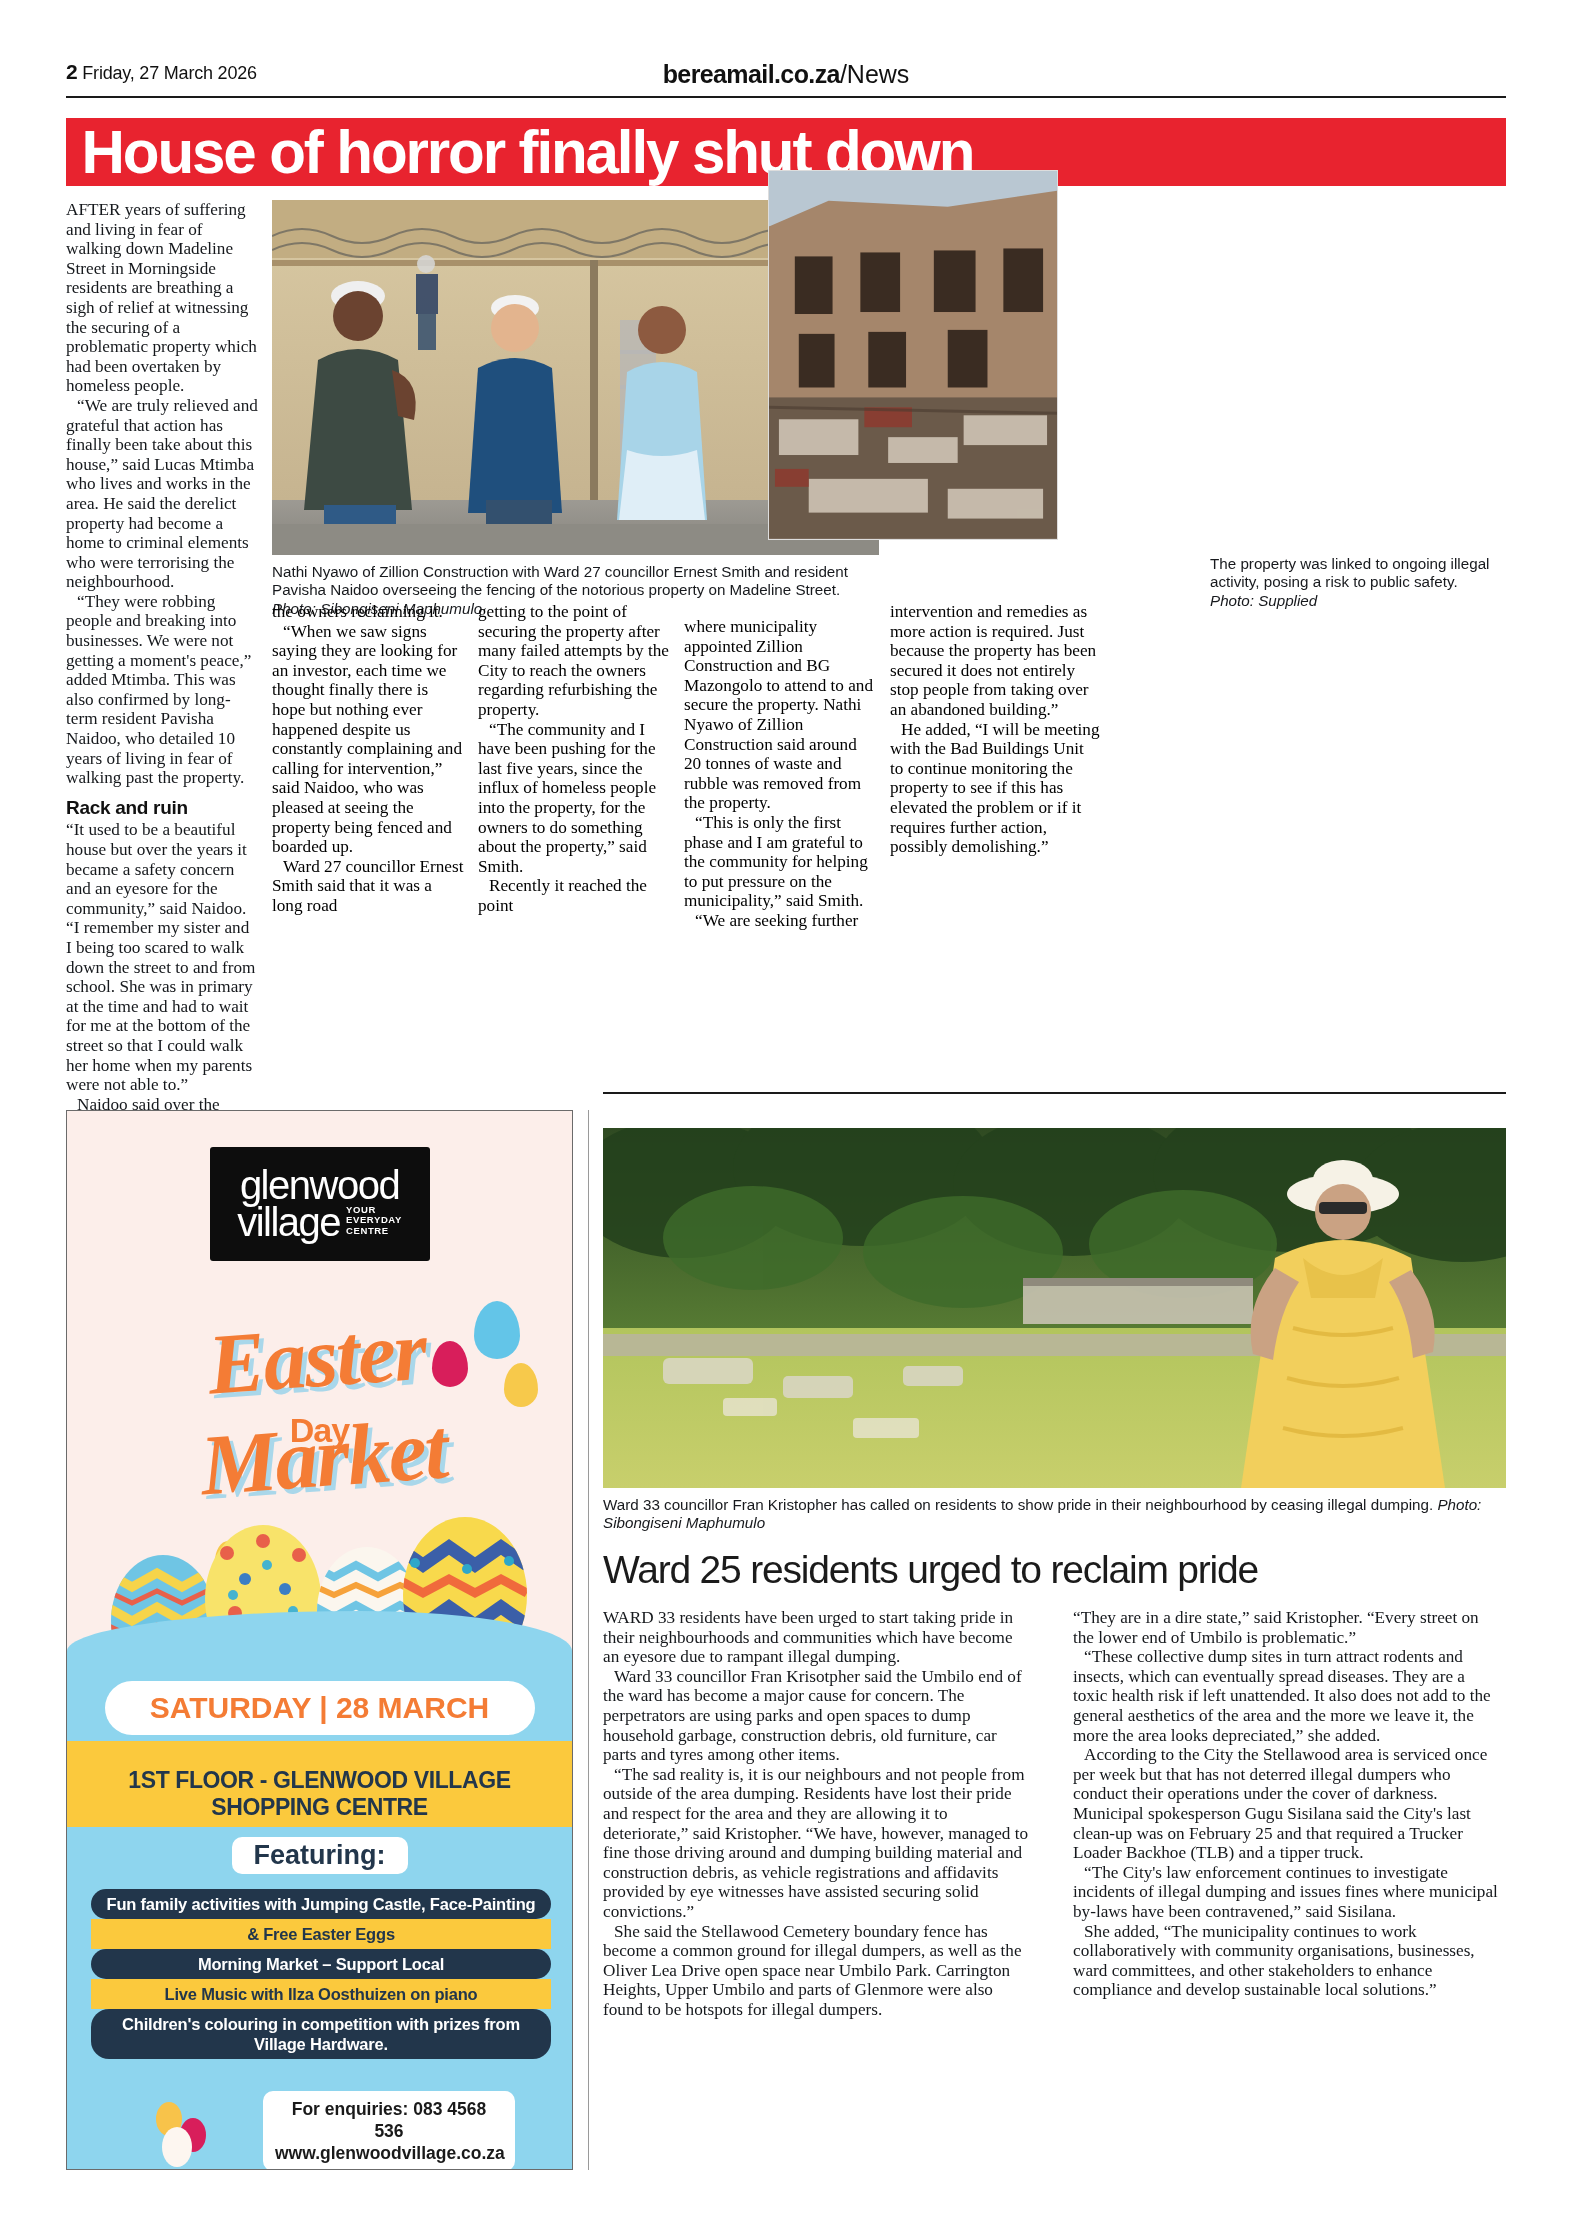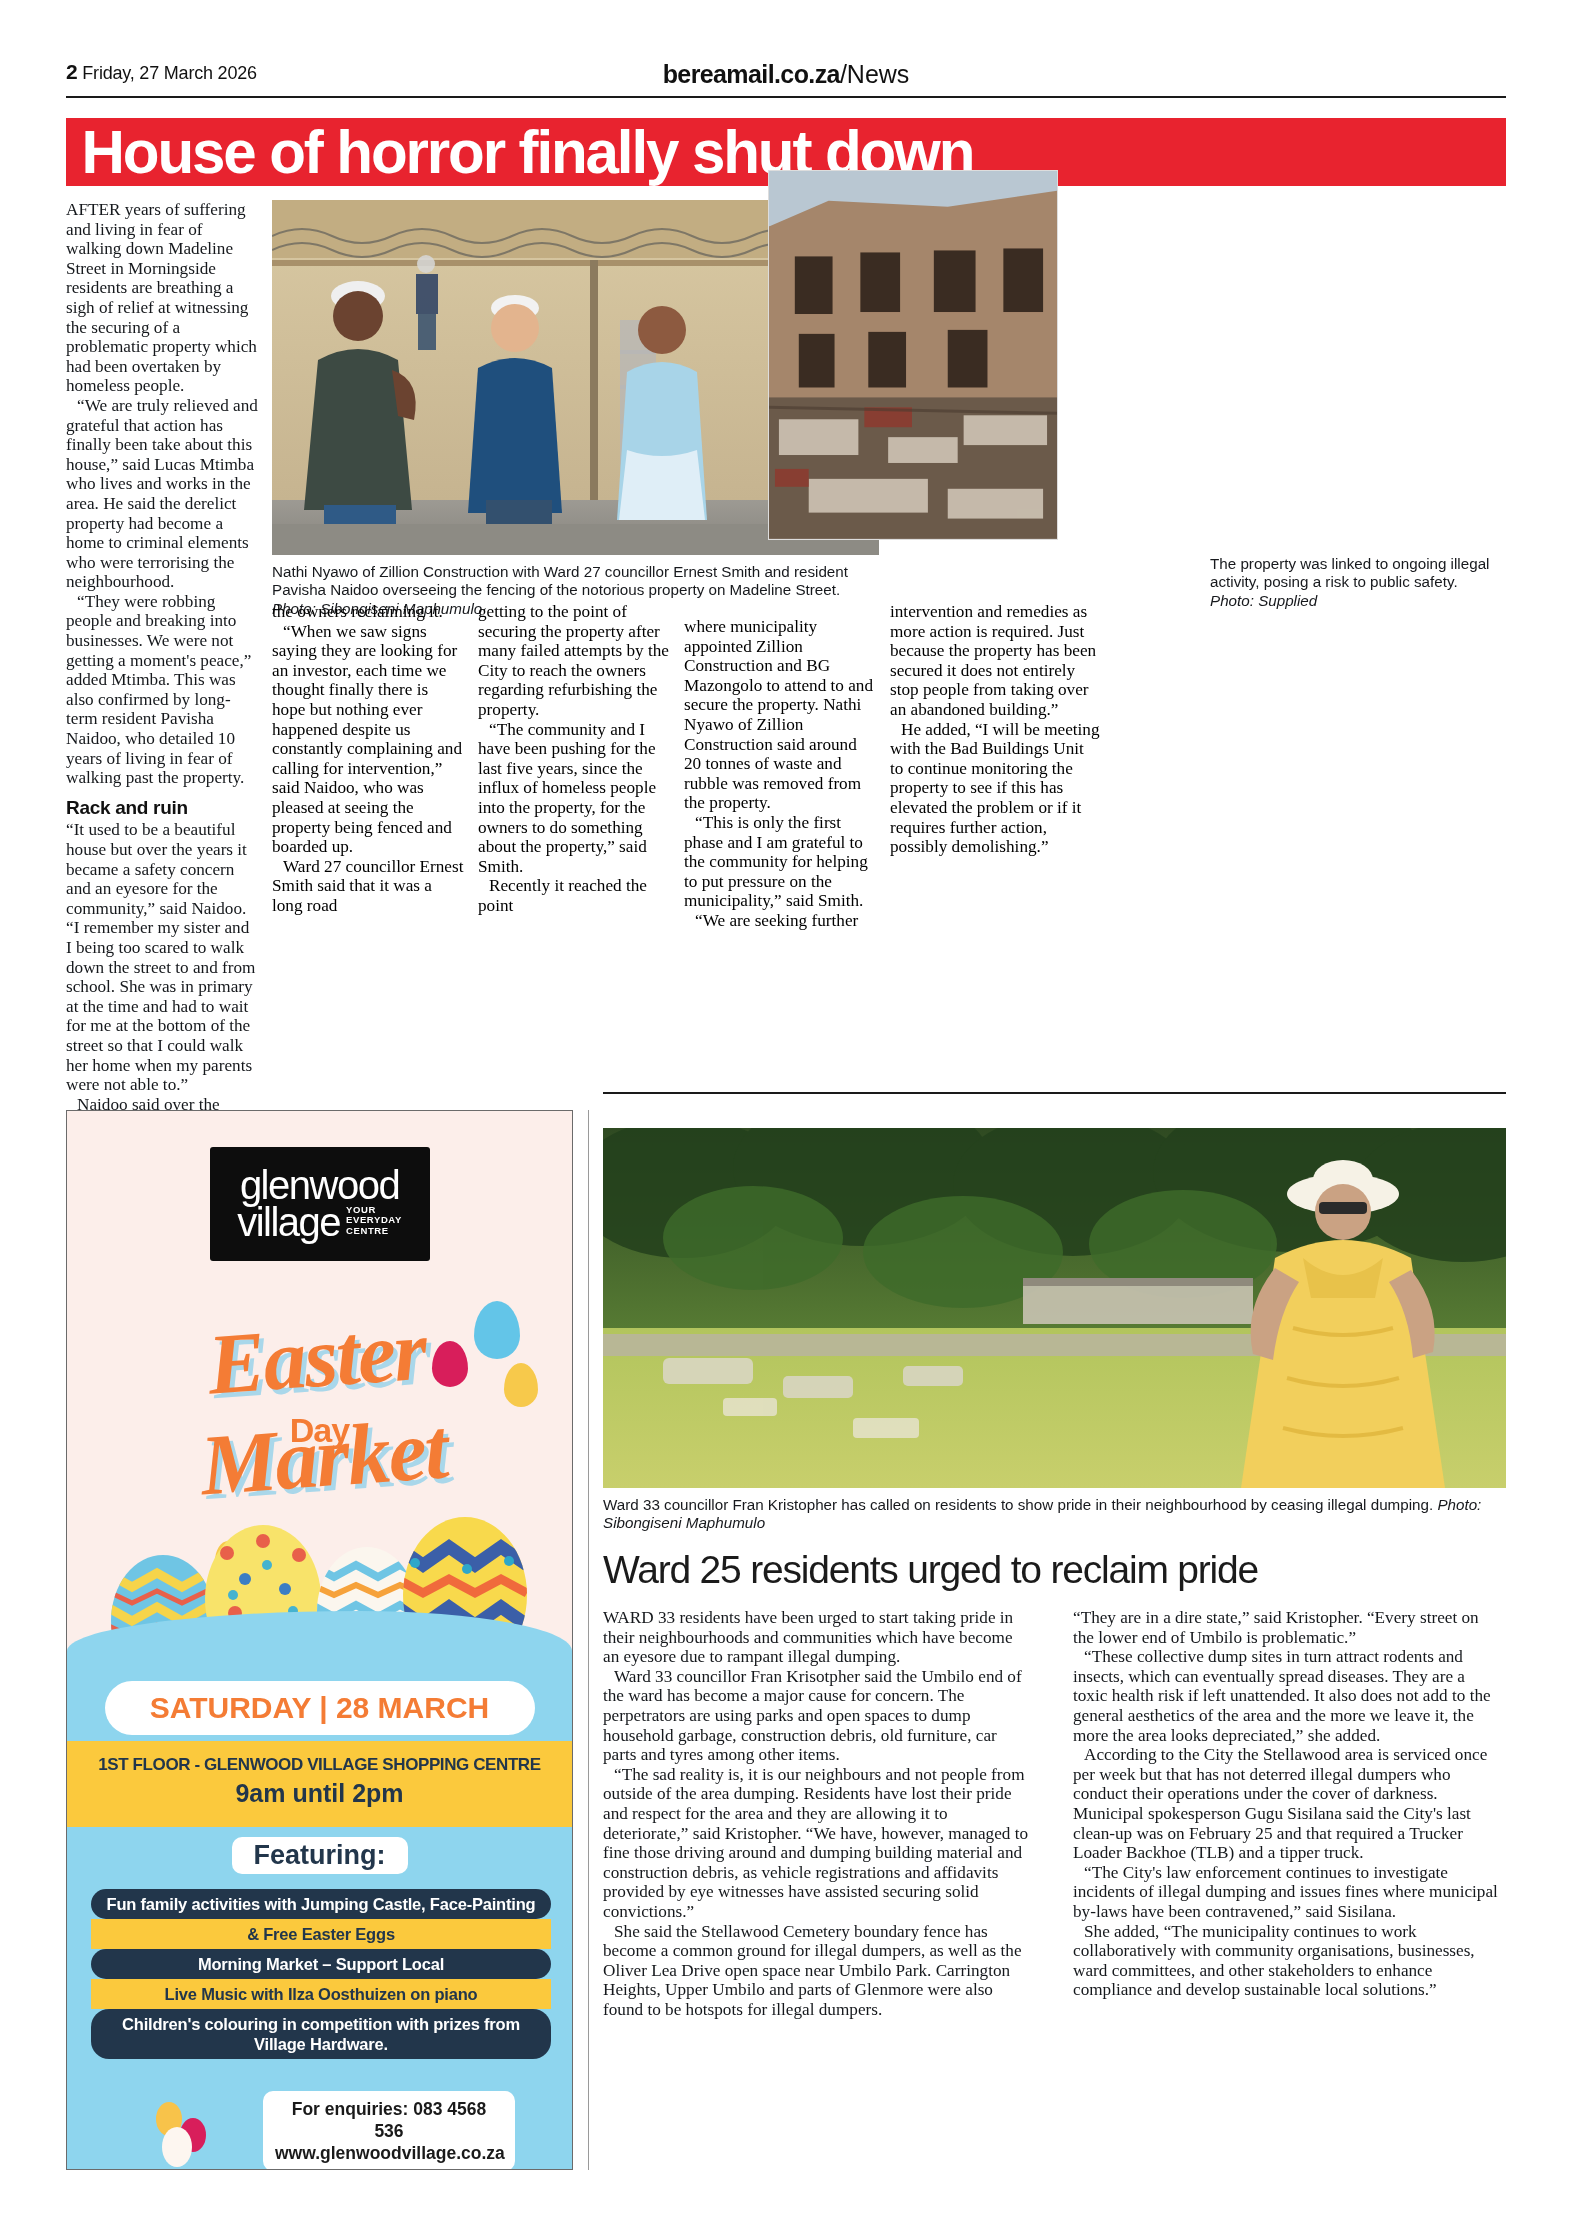--- a/index.html
+++ b/index.html
@@ -154,21 +154,21 @@
     width: 430px; height: 54px; background: #fff; border-radius: 28px;
     display: flex; align-items: center; justify-content: center;
     font-family: "Liberation Sans", sans-serif; font-weight: 700;
     font-size: 30px; color: #f47c35; letter-spacing: 0px;
   }
   .yellow-band {
     position: absolute; left: 0; top: 630px; width: 100%; height: 86px; background: #fbc93d;
   }
   .yellow-band .line1 {
     text-align: center; font-family: "Liberation Sans", sans-serif; font-weight: 700;
-    font-size: 17px; color: #22364b; padding-top: 14px; letter-spacing: -0.4px;
+    font-size: 23px; color: #22364b; padding-top: 26px; letter-spacing: -0.4px;
   }
   .yellow-band .line2 {
     text-align: center; font-family: "Liberation Sans", sans-serif; font-weight: 700;
     font-size: 25px; color: #22364b; padding-top: 4px;
   }
   .blue-band2 {
     position: absolute; left: 0; top: 716px; width: 100%; height: 344px; background: #8ed5ee;
   }
   .feat-pill {
     position: absolute; left: 50%; transform: translateX(-50%); top: 726px;

